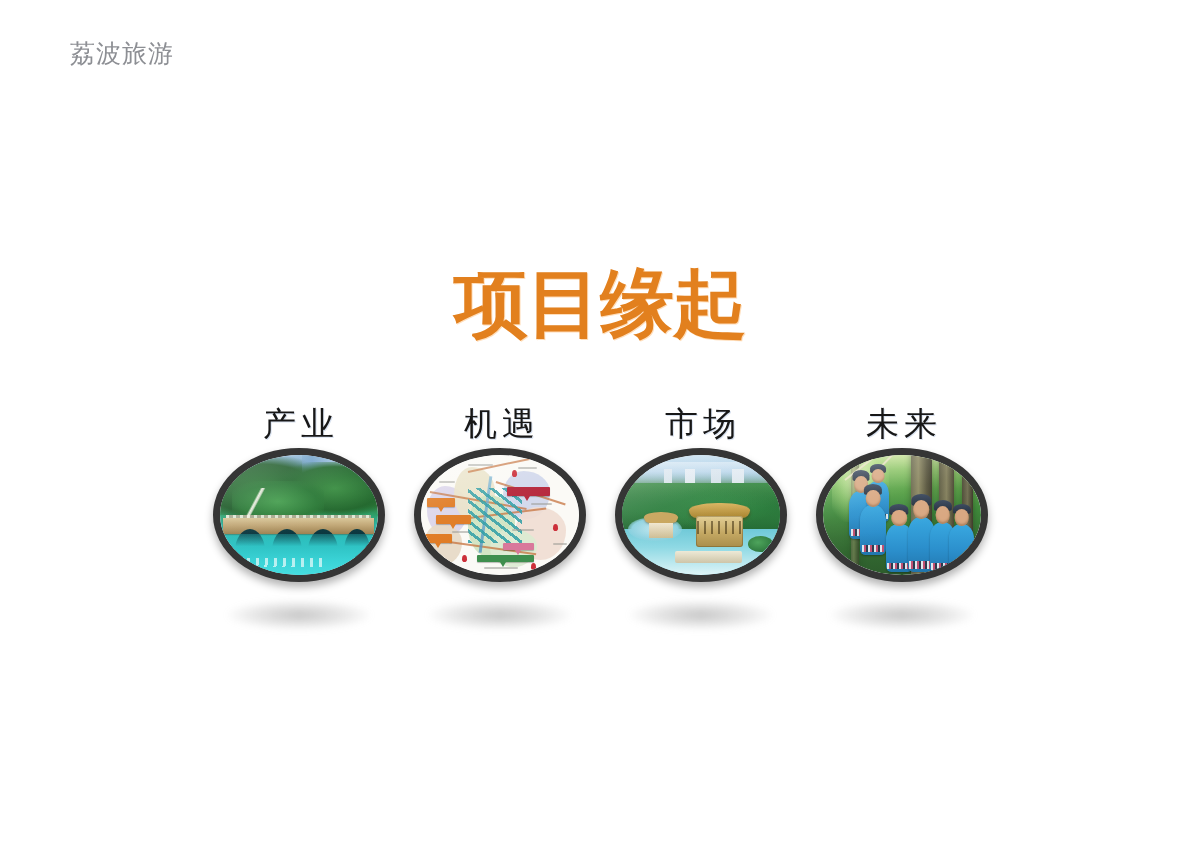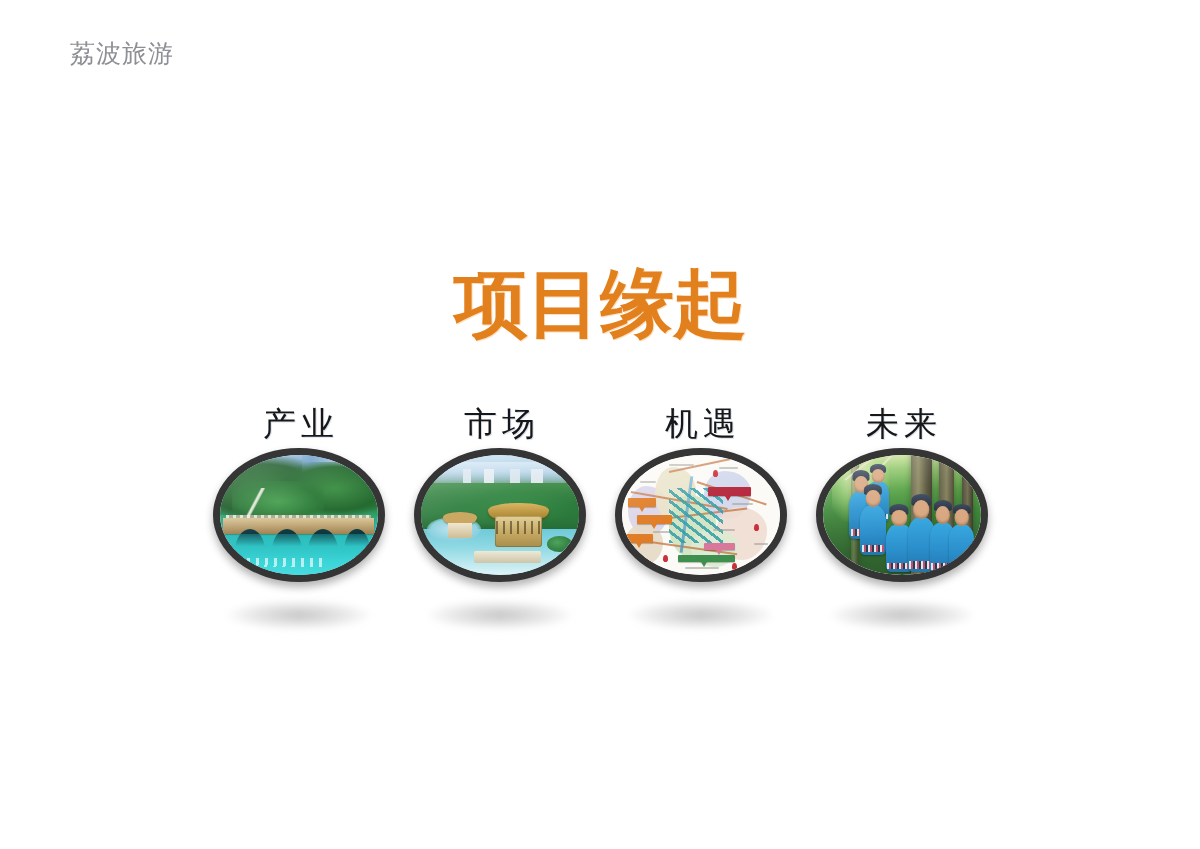--- a/index.html
+++ b/index.html
@@ -416,50 +416,20 @@
               <div class="canopy-c"></div>
               <div class="branch"></div>
               <div class="rail"></div>
               <div class="bridge-deck"></div>
               <div class="arch a1"></div>
               <div class="arch a2"></div>
               <div class="arch a3"></div>
               <div class="arch a4"></div>
               <div class="water"></div>
               <div class="ripple"></div>
-            </div>
-          </div>
-          <div class="oval-gloss"></div>
-        </div>
-        <div class="oval-shadow"></div>
-      </div>
-    </div>
-
-    <div class="item">
-      <div class="item-label">市场</div>
-      <div class="oval-wrap">
-        <div class="oval">
-          <div class="oval-inner">
-            <div class="art-resort">
-              <div class="mist"></div>
-              <div class="city"></div>
-              <div class="treeline"></div>
-              <div class="lake"></div>
-              <div class="lake-left"></div>
-              <div class="pavilion-small">
-                  <div class="roof"></div>
-                  <div class="body"></div>
-                </div>
-              <div class="pavilion-main">
-                  <div class="roof"></div>
-                  <div class="body"></div>
-                  <div class="win"></div>
-                </div>
-              <div class="deck"></div>
-              <div class="islet"></div>
             </div>
           </div>
           <div class="oval-gloss"></div>
         </div>
         <div class="oval-shadow"></div>
       </div>
     </div>
 
     <div class="item">
       <div class="item-label">机遇</div>
@@ -501,20 +471,50 @@
                 <div class="pin p4"></div>
             </div>
           </div>
           <div class="oval-gloss"></div>
         </div>
         <div class="oval-shadow"></div>
       </div>
     </div>
 
     <div class="item">
+      <div class="item-label">市场</div>
+      <div class="oval-wrap">
+        <div class="oval">
+          <div class="oval-inner">
+            <div class="art-resort">
+              <div class="mist"></div>
+              <div class="city"></div>
+              <div class="treeline"></div>
+              <div class="lake"></div>
+              <div class="lake-left"></div>
+              <div class="pavilion-small">
+                  <div class="roof"></div>
+                  <div class="body"></div>
+                </div>
+              <div class="pavilion-main">
+                  <div class="roof"></div>
+                  <div class="body"></div>
+                  <div class="win"></div>
+                </div>
+              <div class="deck"></div>
+              <div class="islet"></div>
+            </div>
+          </div>
+          <div class="oval-gloss"></div>
+        </div>
+        <div class="oval-shadow"></div>
+      </div>
+    </div>
+
+    <div class="item">
       <div class="item-label">未来</div>
       <div class="oval-wrap">
         <div class="oval">
           <div class="oval-inner">
             <div class="art-folk">
               <div class="lightgap"></div>
               <div class="trunk tr4"></div>
               <div class="trunk tr1"></div>
               <div class="trunk tr2"></div>
               <div class="trunk tr3"></div>

